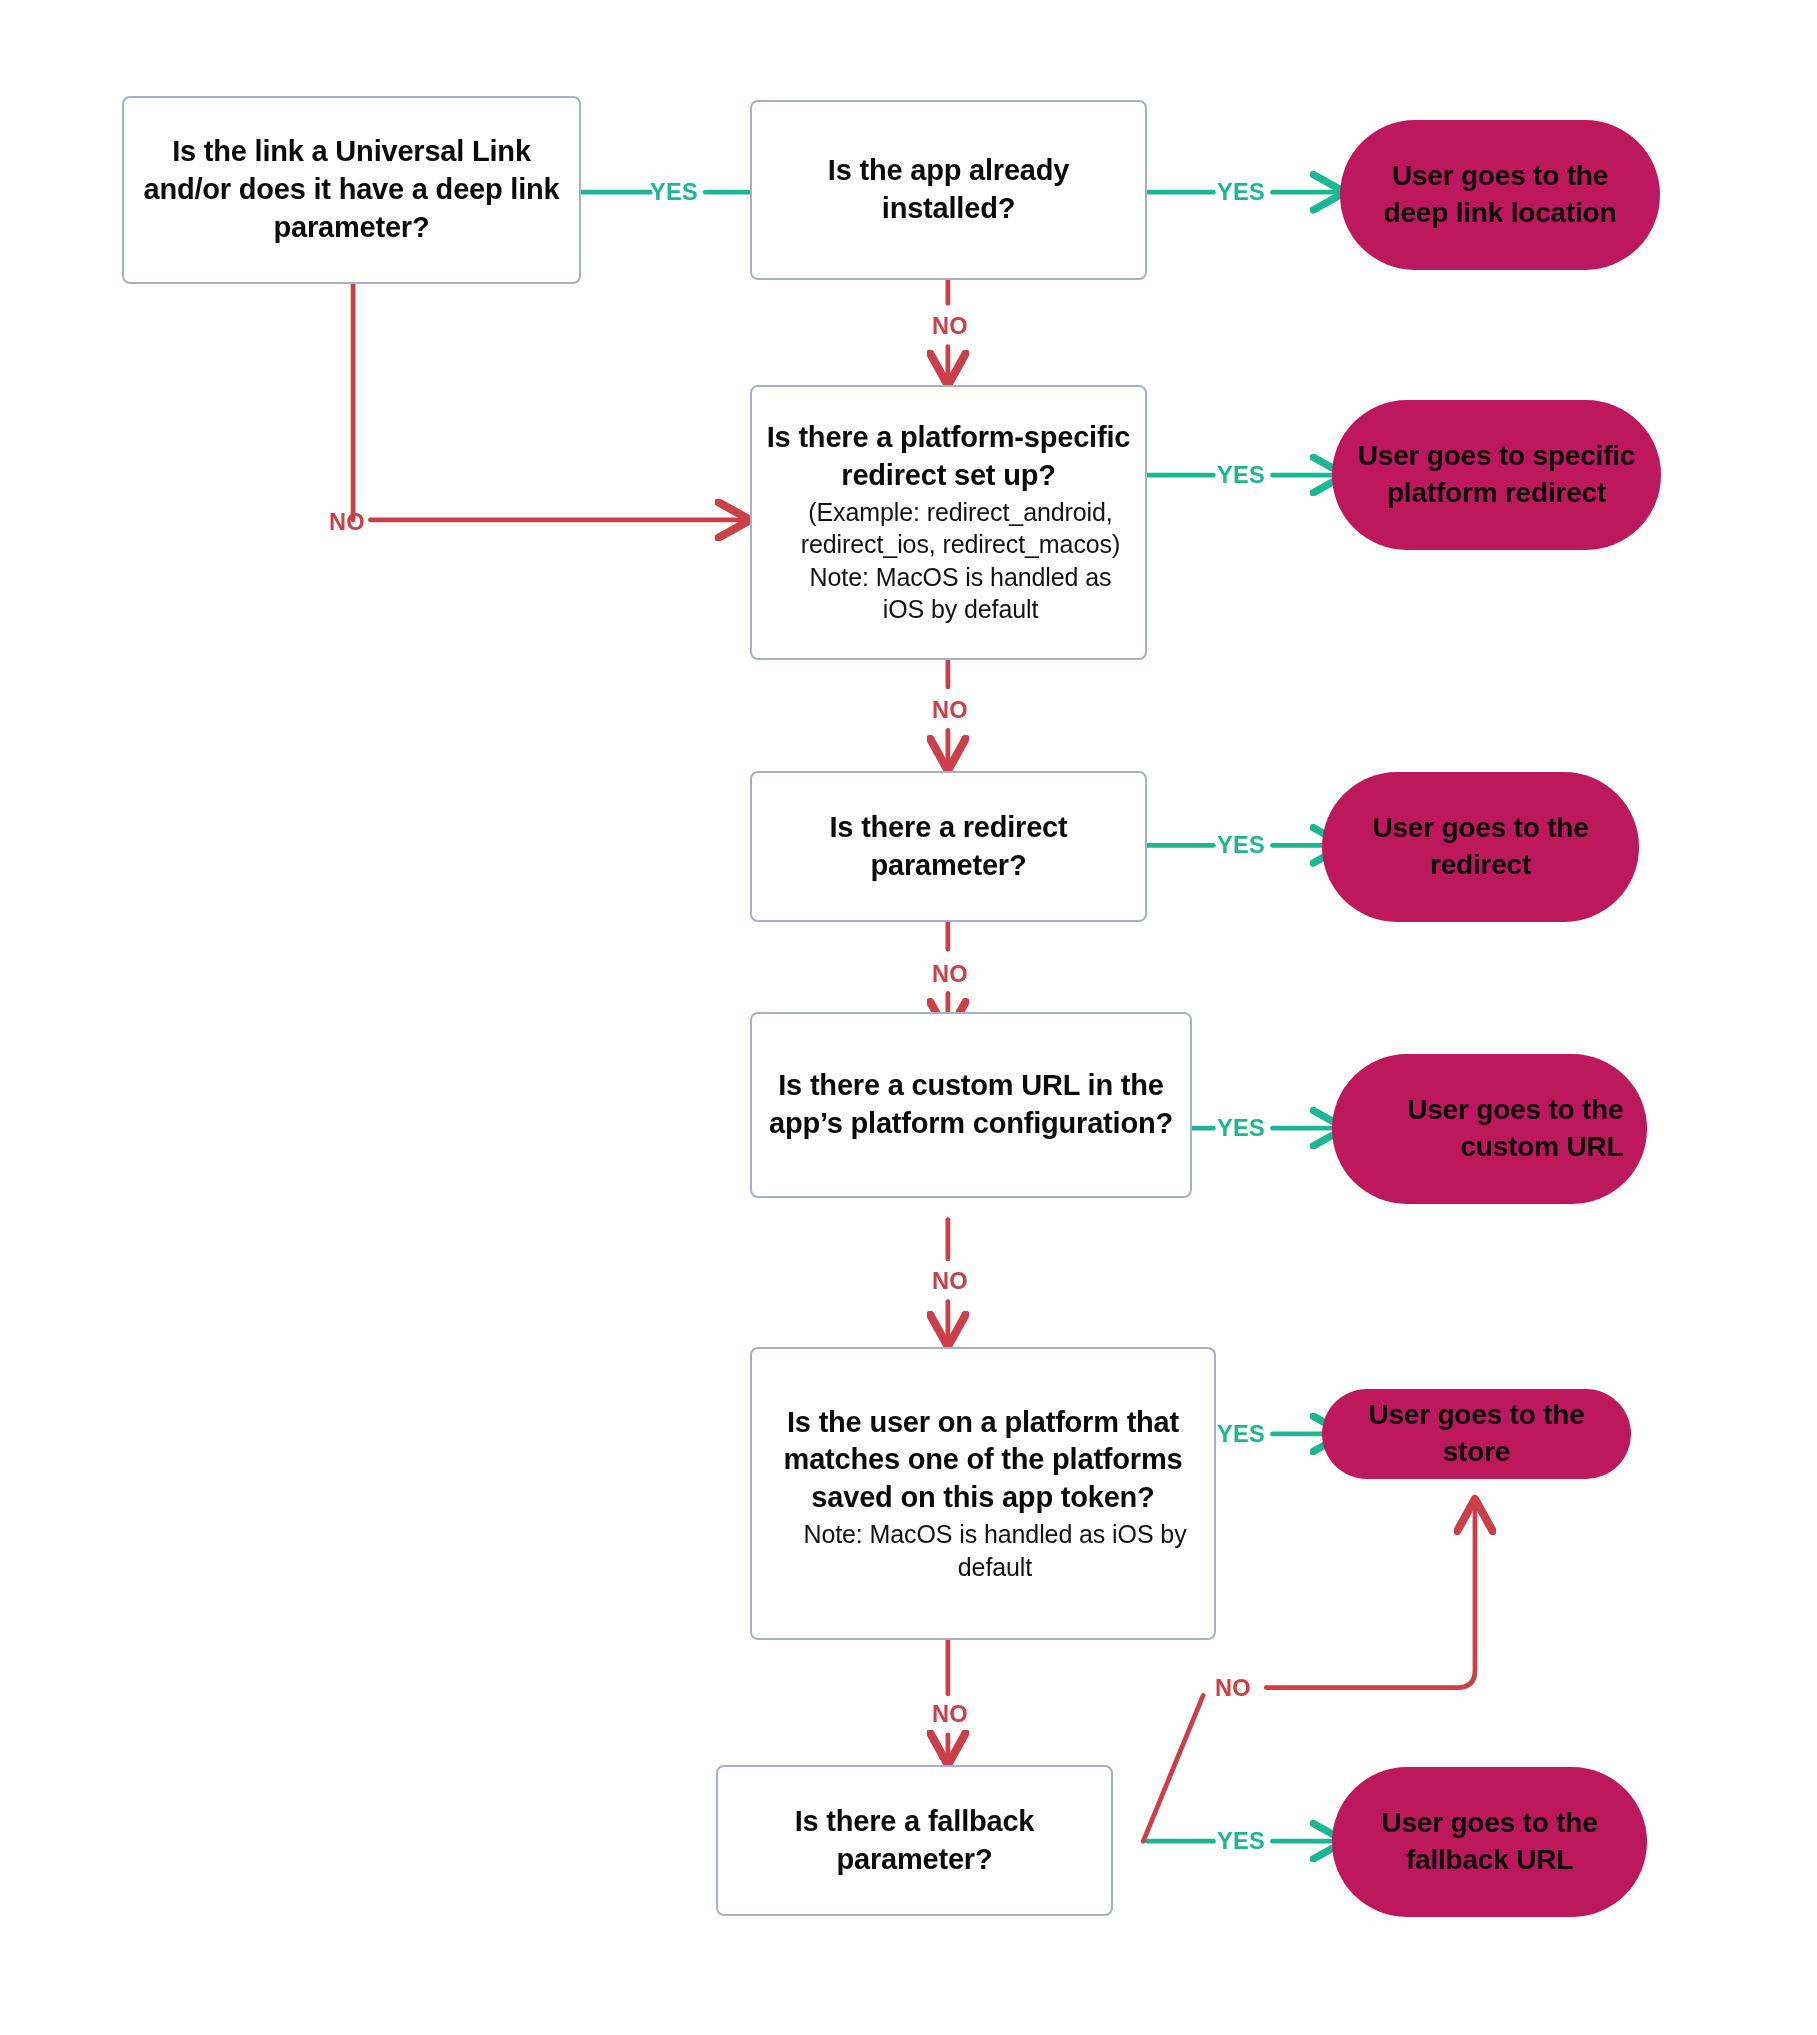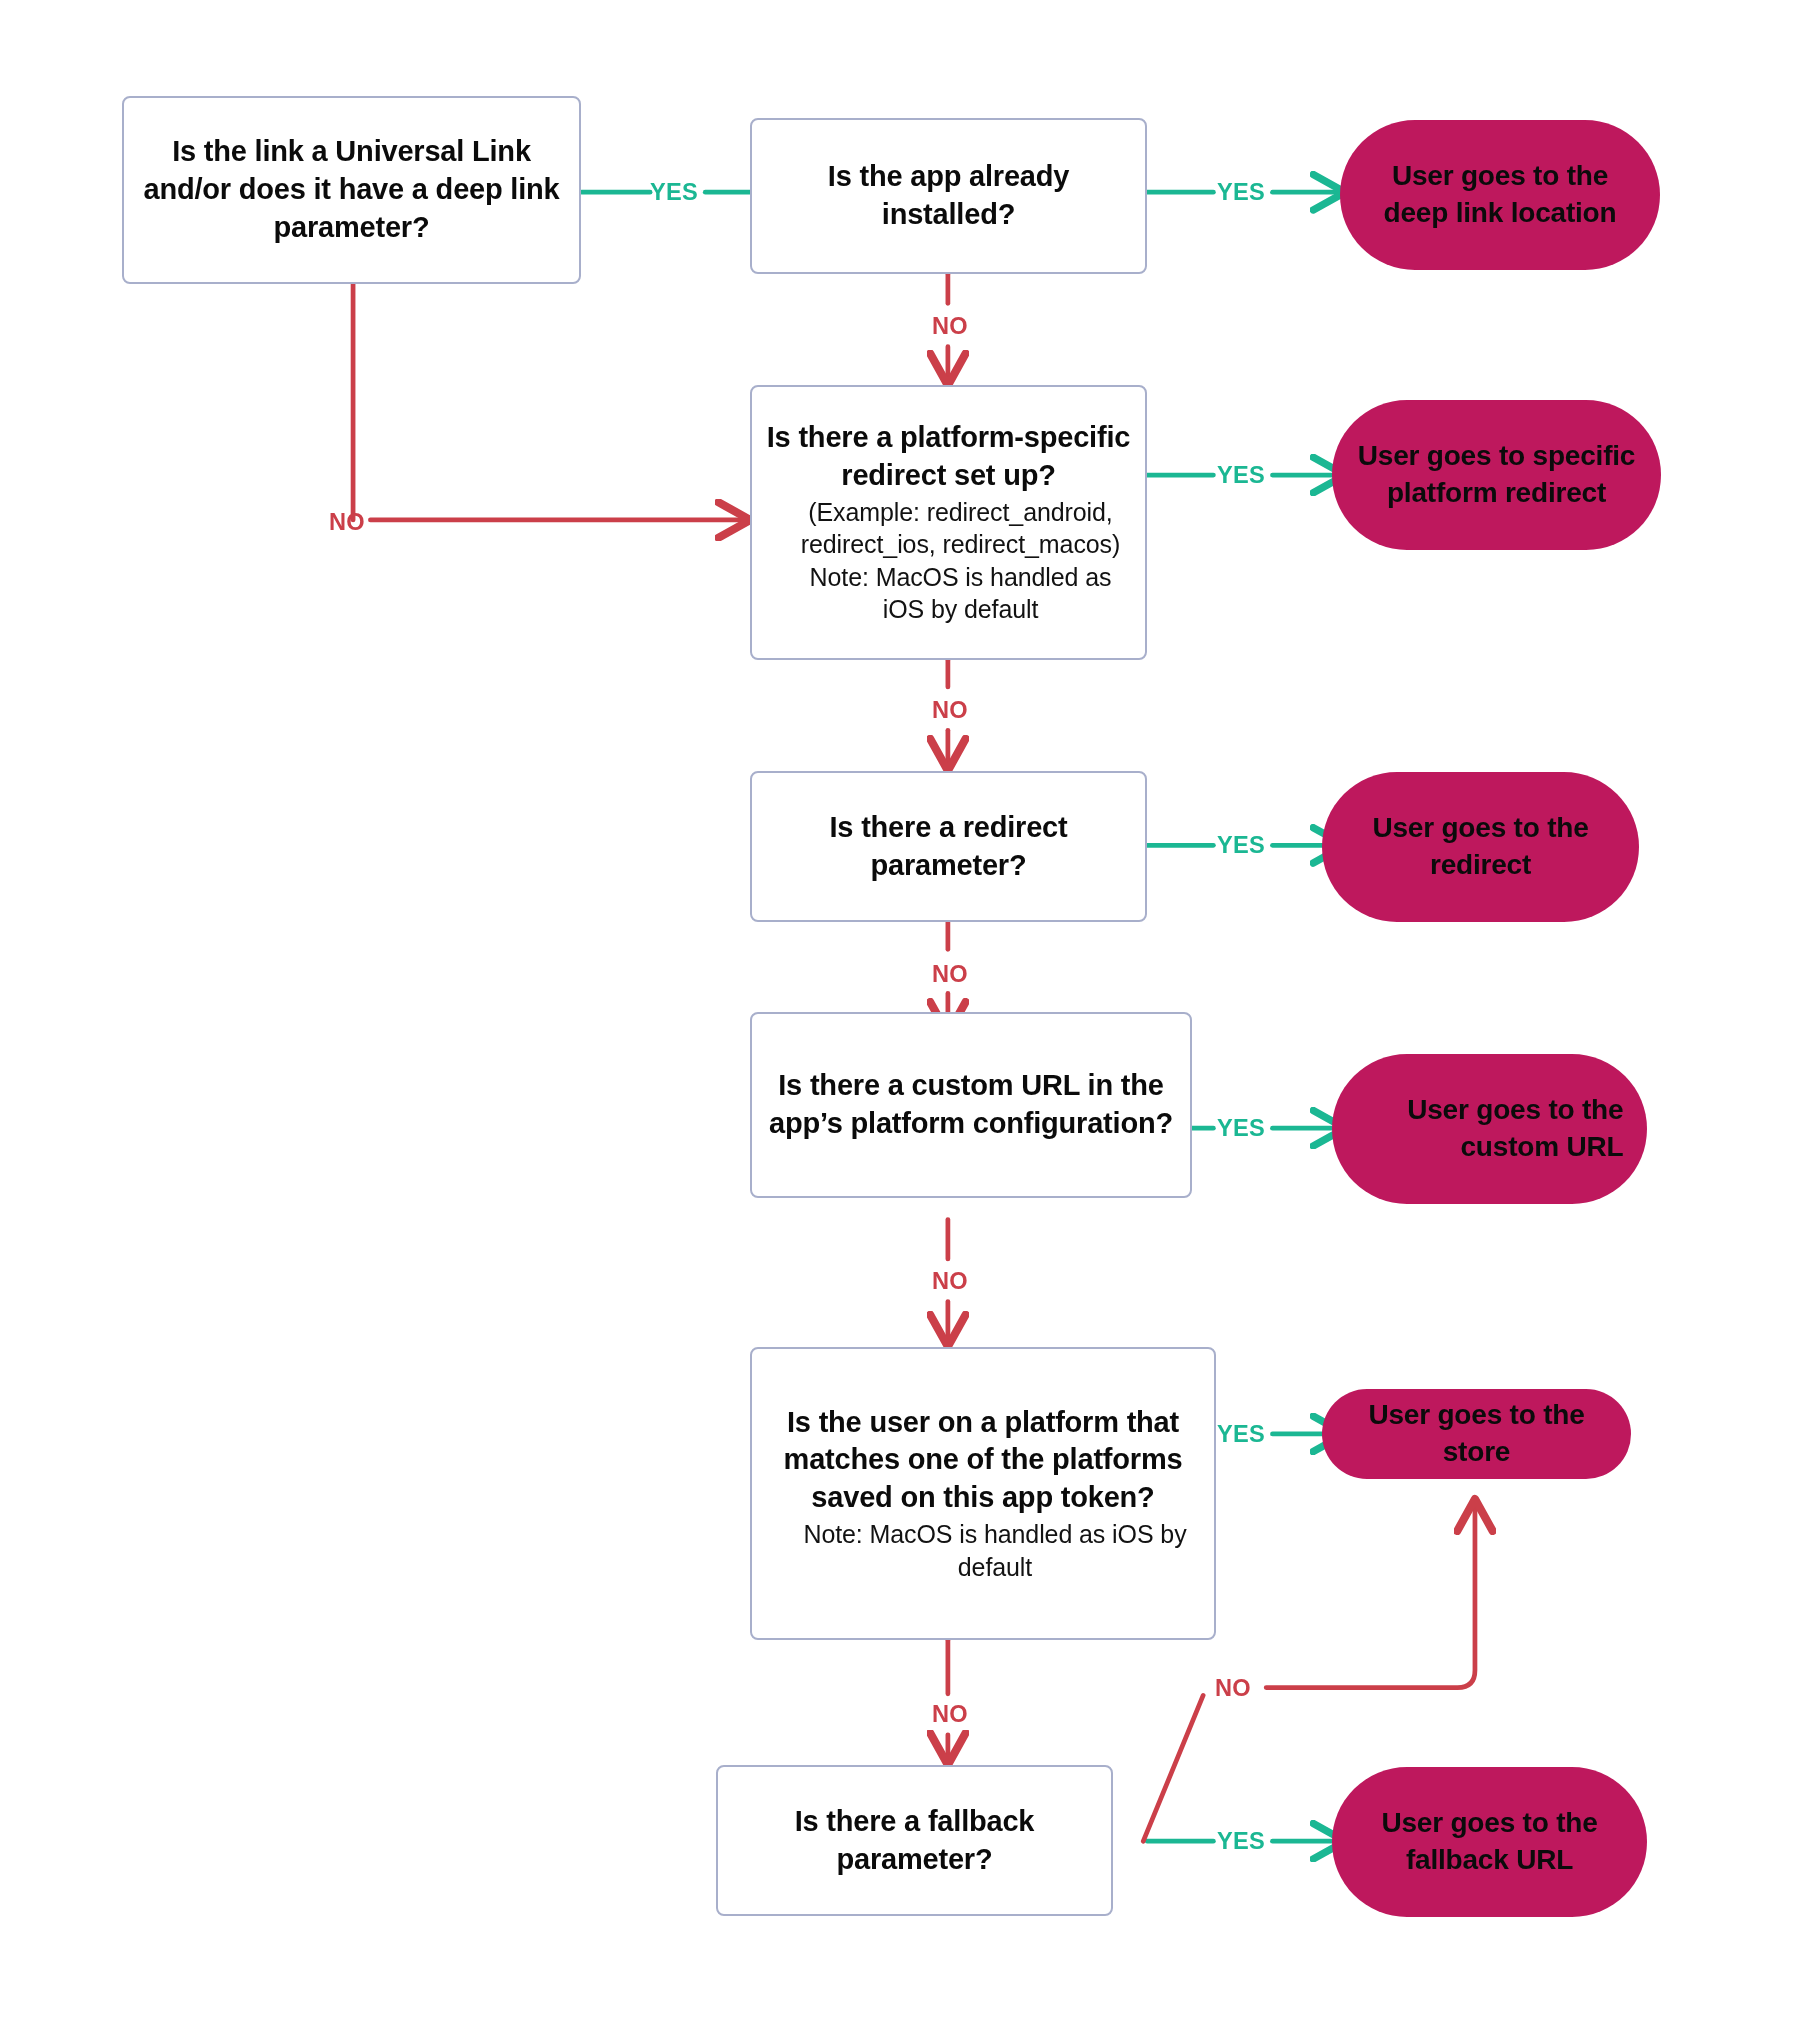--- a/index.html
+++ b/index.html
@@ -148,21 +148,21 @@
 
       <path d="M 1451 2337 L 1527 2152" stroke="#CB3F49" stroke-width="6"></path>
       <path d="M 1607 2142 L 1850 2142 Q 1872 2142 1872 2120 L 1872 1905" stroke="#CB3F49" stroke-width="6" marker-end="url(#arrowRed)"></path>
     </g>
   </svg>
 
   <div class="dbox" style="left:122px; top:96px; width:459px; height:188px;">
     <div class="q">Is the link a Universal Link and/or does it have a deep link parameter?</div>
   </div>
 
-  <div class="dbox" style="left:750px; top:118px; width:397px; height:156px;justify-content:center;">
+  <div class="dbox" style="left:750px; top:100px; width:397px; height:180px;justify-content:center;">
     <div class="q">Is the app already installed?</div>
   </div>
 
   <div class="dbox" style="left:750px; top:385px; width:397px; height:275px;align-items:center;">
     <div class="q">Is there a platform-specific redirect set up?</div>
     <div class="note">(Example: redirect_android, redirect_ios, redirect_macos) Note: MacOS is handled as iOS by default</div>
   </div>
 
   <div class="dbox" style="left:750px; top:771px; width:397px; height:151px;">
     <div class="q">Is there a redirect parameter?</div>

